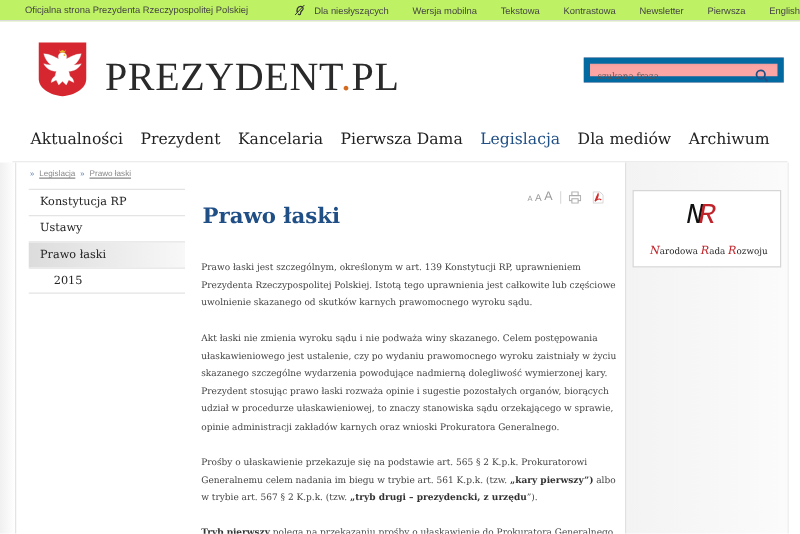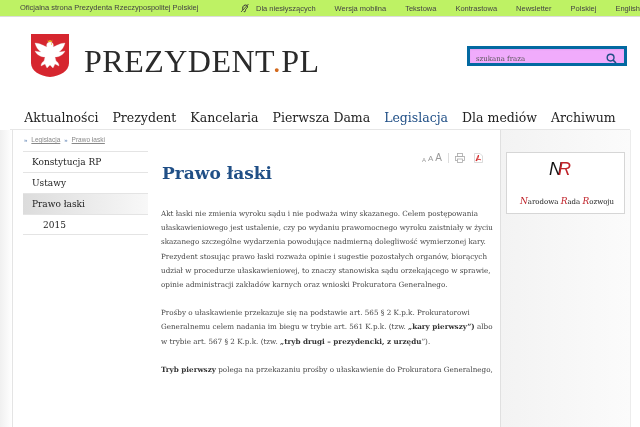--- a/index.html
+++ b/index.html
@@ -12,27 +12,27 @@
     .topbar .links { position: absolute; right: 0; top: 3px; display: flex; align-items: center; font-family: "Liberation Sans", sans-serif; font-size: 7.5px; color: #444; }
     .topbar .links span.link { margin-left: 19px; cursor: pointer; }
     .topbar .links span.link:first-of-type { margin-left: 6px; }
     .ear-icon { width: 10px; height: 10px; display: inline-block; }
 
     
     .emblem { position: absolute; left: 30px; top: 33px; width: 40px; height: 45px; }
     .brand { position: absolute; left: 84px; top: 43px; font-family: "Liberation Serif", serif; font-size: 32px; letter-spacing: 0.5px; color: #2a2a2a; }
     .brand .dot { color: #d36a1e; }
 
-    .search { position: absolute; left: 467px; top: 46px; width: 160px; height: 20px; border: 3px solid #0369a1; background: #f0abfc; box-shadow: inset 0 1px 2px rgba(0,0,0,0.05); }
+    .search { position: absolute; left: 467px; top: 46px; width: 160px; height: 20px; border: 5px solid #0369a1; background: #fca5a5; box-shadow: inset 0 1px 2px rgba(0,0,0,0.05); }
     .search input { border: none; outline: none; background: transparent; position: absolute; left: 6px; top: 3px; width: 130px; height: 13px; font-family: "DejaVu Serif", serif; font-size: 7px; color: #555; }
     .search input::placeholder { color: #555; }
     .search .search-icon { position: absolute; right: 7px; top: 4px; width: 11px; height: 11px; }
 
     
-    .nav { position: absolute; left: 0; top: 103px; width: 640px; height: 22px; display: flex; justify-content: center; gap: 0; align-items: flex-end; }
+    .nav { position: absolute; left: 0; top: 103px; width: 640px; height: 22px; display: flex; justify-content: center; gap: 0; }
     .nav .item { font-family: "DejaVu Serif", serif; font-size: 12.5px; color: #222; margin: 0 7px; cursor: pointer; white-space: nowrap; }
     .nav .item.active { color: #204f86; }
     .nav-line { position: absolute; left: 10px; top: 129px; width: 620px; height: 1px; background: #e6e6e6; }
 
     
     .left-shadow { position: absolute; left: 0; top: 130px; width: 12px; height: 297px; background: linear-gradient(to right, #f0f0f0, #ffffff); }
     .main-col { position: absolute; left: 12px; top: 130px; width: 488px; height: 297px; background: #fff; border-left: 1px solid #e4e4e4; }
     .right-col { position: absolute; left: 500px; top: 130px; width: 130px; height: 297px; background: linear-gradient(to right, #f3f3f3, #fbfbfb); border-left: 1px solid #e0e0e0; }
     .right-edge { position: absolute; left: 630px; top: 130px; width: 10px; height: 297px; background: #fff; border-left: 1px solid #ececec; }
 
@@ -57,42 +57,42 @@
     .tools svg { display: block; }
 
     .title { position: absolute; left: 162px; top: 163px; font-family: "DejaVu Serif", serif; font-size: 17px; color: #204f86; }
 
     .content { position: absolute; left: 161px; top: 207px; width: 335px; font-size: 7.2px; line-height: 14.2px; color: #444; }
     .content p { margin-bottom: 14px; }
     .content b { color: #333; }
 
     
     .nrr { position: absolute; left: 506px; top: 152px; width: 119px; height: 62px; background: #fff; border: 1px solid #d6d6d6; }
-    .nrr .mono { position: absolute; left: 42px; top: 6px; font-family: Liberation Sans, sans-serif; font-style: italic; font-size: 18px; letter-spacing: -4px; }
+    .nrr .mono { position: absolute; left: 42px; top: 6px; font-family: Liberation Mono, monospace; font-style: italic; font-size: 23px; letter-spacing: -4px; }
     .nrr .mono .n { color: #111; }
     .nrr .mono .r { color: #c0232a; }
     .nrr .caption { position: absolute; left: 5px; top: 43px; width: 110px; text-align: center; font-family: "DejaVu Serif", serif; font-size: 7px; color: #222; white-space: nowrap; }
     .nrr .caption .cap { color: #c0232a; font-style: italic; font-size: 9px; }
   </style>
 </head>
 <body>
 
 <div class="topbar">
   <span class="official">Oficjalna strona Prezydenta Rzeczypospolitej Polskiej</span>
   <div class="links">
     <svg class="ear-icon" viewBox="0 0 10 10">
       <path d="M3 7 C2 5 3 2 5.5 2 C7.5 2 8 4 7 5 C6 6 5.5 6 5.5 7.5 C5.5 9 4 9 3.5 8" fill="none" stroke="#333" stroke-width="1"></path>
       <line x1="1" y1="9" x2="8.5" y2="1" stroke="#333" stroke-width="0.8"></line>
     </svg>
     <span class="link">Dla niesłyszących</span>
     <span class="link">Wersja mobilna</span>
     <span class="link">Tekstowa</span>
     <span class="link">Kontrastowa</span>
     <span class="link">Newsletter</span>
-    <span class="link">Polskiej</span>
+    <span class="link">Pierwsza</span>
     <span class="link">English</span>
   </div>
 </div>
 
 <svg class="emblem" viewBox="0 0 40 45">
   <path d="M1 1 H39 V30 C39 38 30 43 20 44 C10 43 1 38 1 30 Z" fill="#d6262f"></path>
 
   <g fill="#ffffff" stroke="#eaeaea" stroke-width="0.3">
     <path d="M20 9 C17 9 16 12 17 14 C14 13 10 10 5 10 C6 14 8 17 11 19 C8 19 6 18 5 18 C7 22 11 24 15 24 L14 28 C12 29 11 31 11 33 L15 31 L17 35 L20 32 L23 35 L25 31 L29 33 C29 31 28 29 26 28 L25 24 C29 24 33 22 35 18 C34 18 32 19 29 19 C32 17 34 14 35 10 C30 10 26 13 23 14 C24 12 23 9 20 9 Z"></path>
   </g>
@@ -154,20 +154,21 @@
   <span style="width:5px"></span>
   <svg width="9" height="10" viewBox="0 0 9 10">
     <path d="M0.5 0.5 H6 L8.5 3 V9.5 H0.5 Z" fill="#fff" stroke="#ccc" stroke-width="0.7"></path>
     <path d="M2 8 C3 5 4 3 4.5 2 C5 3 4 6 2 8 C4 6 6 6 7 7" fill="none" stroke="#d32a2a" stroke-width="0.9"></path>
   </svg>
 </div>
 
 <h1 class="title">Prawo łaski</h1>
 
 <div class="content">
+  <p>Prawo łaski jest szczególnym, określonym w art. 139 Konstytucji RP, uprawnieniem Prezydenta Rzeczypospolitej Polskiej. Istotą tego uprawnienia jest całkowite lub częściowe uwolnienie skazanego od skutków karnych prawomocnego wyroku sądu.</p>
   <p>Akt łaski nie zmienia wyroku sądu i nie podważa winy skazanego. Celem postępowania ułaskawieniowego jest ustalenie, czy po wydaniu prawomocnego wyroku zaistniały w życiu skazanego szczególne wydarzenia powodujące nadmierną dolegliwość wymierzonej kary. Prezydent stosując prawo łaski rozważa opinie i sugestie pozostałych organów, biorących udział w procedurze ułaskawieniowej, to znaczy stanowiska sądu orzekającego w sprawie, opinie administracji zakładów karnych oraz wnioski Prokuratora Generalnego.</p>
   <p><span>Prośby o ułaskawienie przekazuje się na podstawie art. 565 § 2 K.p.k. Prokuratorowi Generalnemu celem nadania im biegu w trybie art. 561 K.p.k. (tzw. </span><b>„kary pierwszy”)</b><span> albo w trybie art. 567 § 2 K.p.k. (tzw. </span><b>„tryb drugi – prezydencki, z urzędu</b><span>”).</span></p>
   <p><b>Tryb pierwszy</b><span> polega na przekazaniu prośby o ułaskawienie do Prokuratora Generalnego,</span></p>
 </div>
 
 <div class="nrr">
   <div class="mono"><span class="n">N</span><span class="r">R</span></div>
   <div class="caption">
     <span class="cap">N</span><span>arodowa </span><span class="cap">R</span><span>ada </span><span class="cap">R</span><span>ozwoju</span>
   </div>

